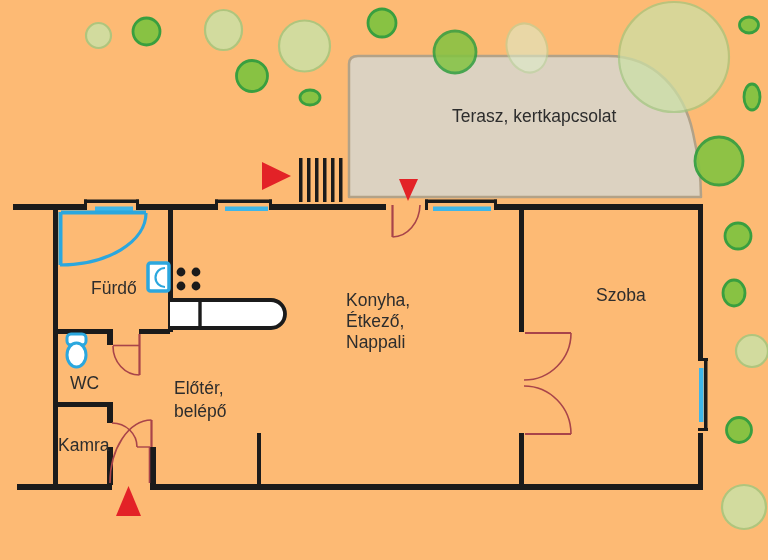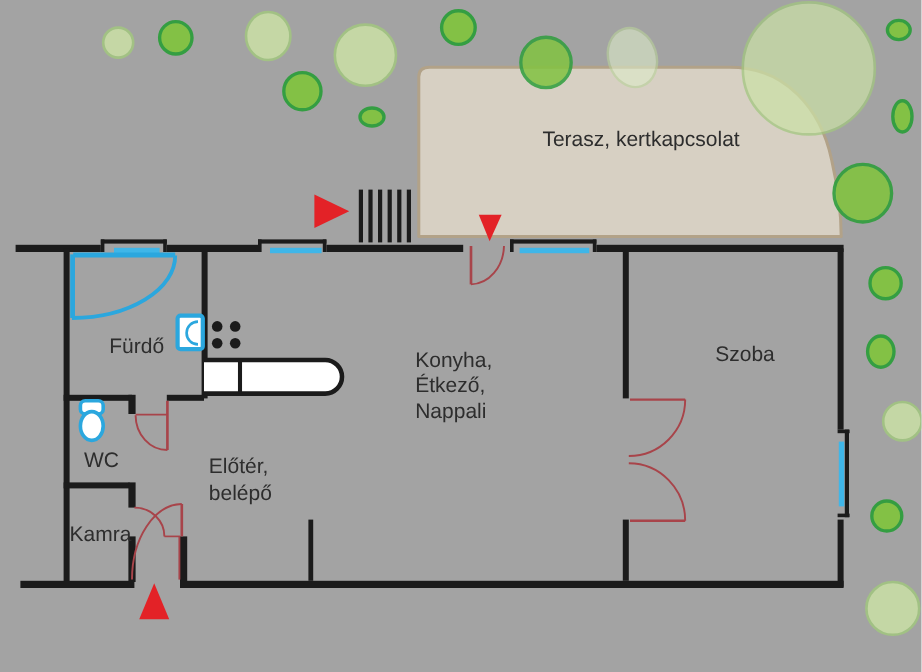--- a/index.html
+++ b/index.html
@@ -1,16 +1,16 @@
 <!DOCTYPE html>
 <html><head>
 <meta charset="utf-8">
 <style>
   html,body{margin:0;padding:0;background:#ffffff;}
-  .stage{position:relative;width:768px;height:560px;background:#a3a3a3;overflow:hidden;}
+  .stage{position:relative;width:768px;height:560px;background:#fdba74;overflow:hidden;}
   svg text{font-family:"Liberation Sans", sans-serif;}
 </style>
 </head>
 <body>
 
 <div class="stage">
   <svg id="plan" width="768" height="560" viewBox="0 0 768 560" xmlns="http://www.w3.org/2000/svg">
       <path d="M 349,197 L 349,64 Q 349,56 358,56 L 608,56 C 655,56 684,91 693,133 C 698,155 701,175 701,197 Z" fill="#dad3c5" stroke="#b2a288" stroke-width="2.5" fill-opacity="0.95" stroke-linejoin="round"></path>
       <ellipse cx="98.5" cy="35.5" rx="12.5" ry="12.5" fill="#cbe1a6" stroke="#a2c77f" stroke-width="2.2" opacity="0.85"></ellipse>
       <ellipse cx="146.5" cy="31.5" rx="13.5" ry="13.5" fill="#82c341" stroke="#2f9e3d" stroke-width="2.8" opacity="0.95"></ellipse>

